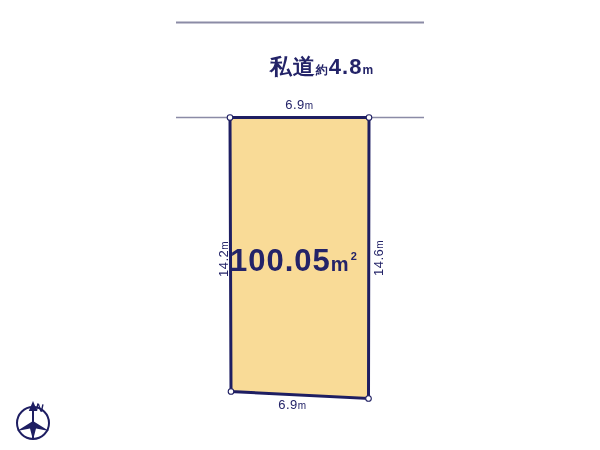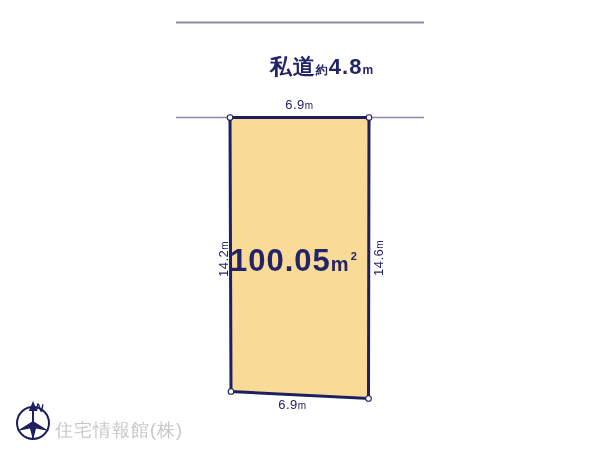--- a/index.html
+++ b/index.html
@@ -70,15 +70,14 @@
   </div>
 
   <div class="txt area-label">
     <span>100.05</span><span class="u">m</span><span class="sup">2</span>
   </div>
 
   <div class="txt dim dim-bottom">
     <span>6.9</span><span class="u">m</span>
   </div>
 
-  <div class="txt watermark">住宅情報館(株)</div>
 
 </div>
 
 </body></html>

